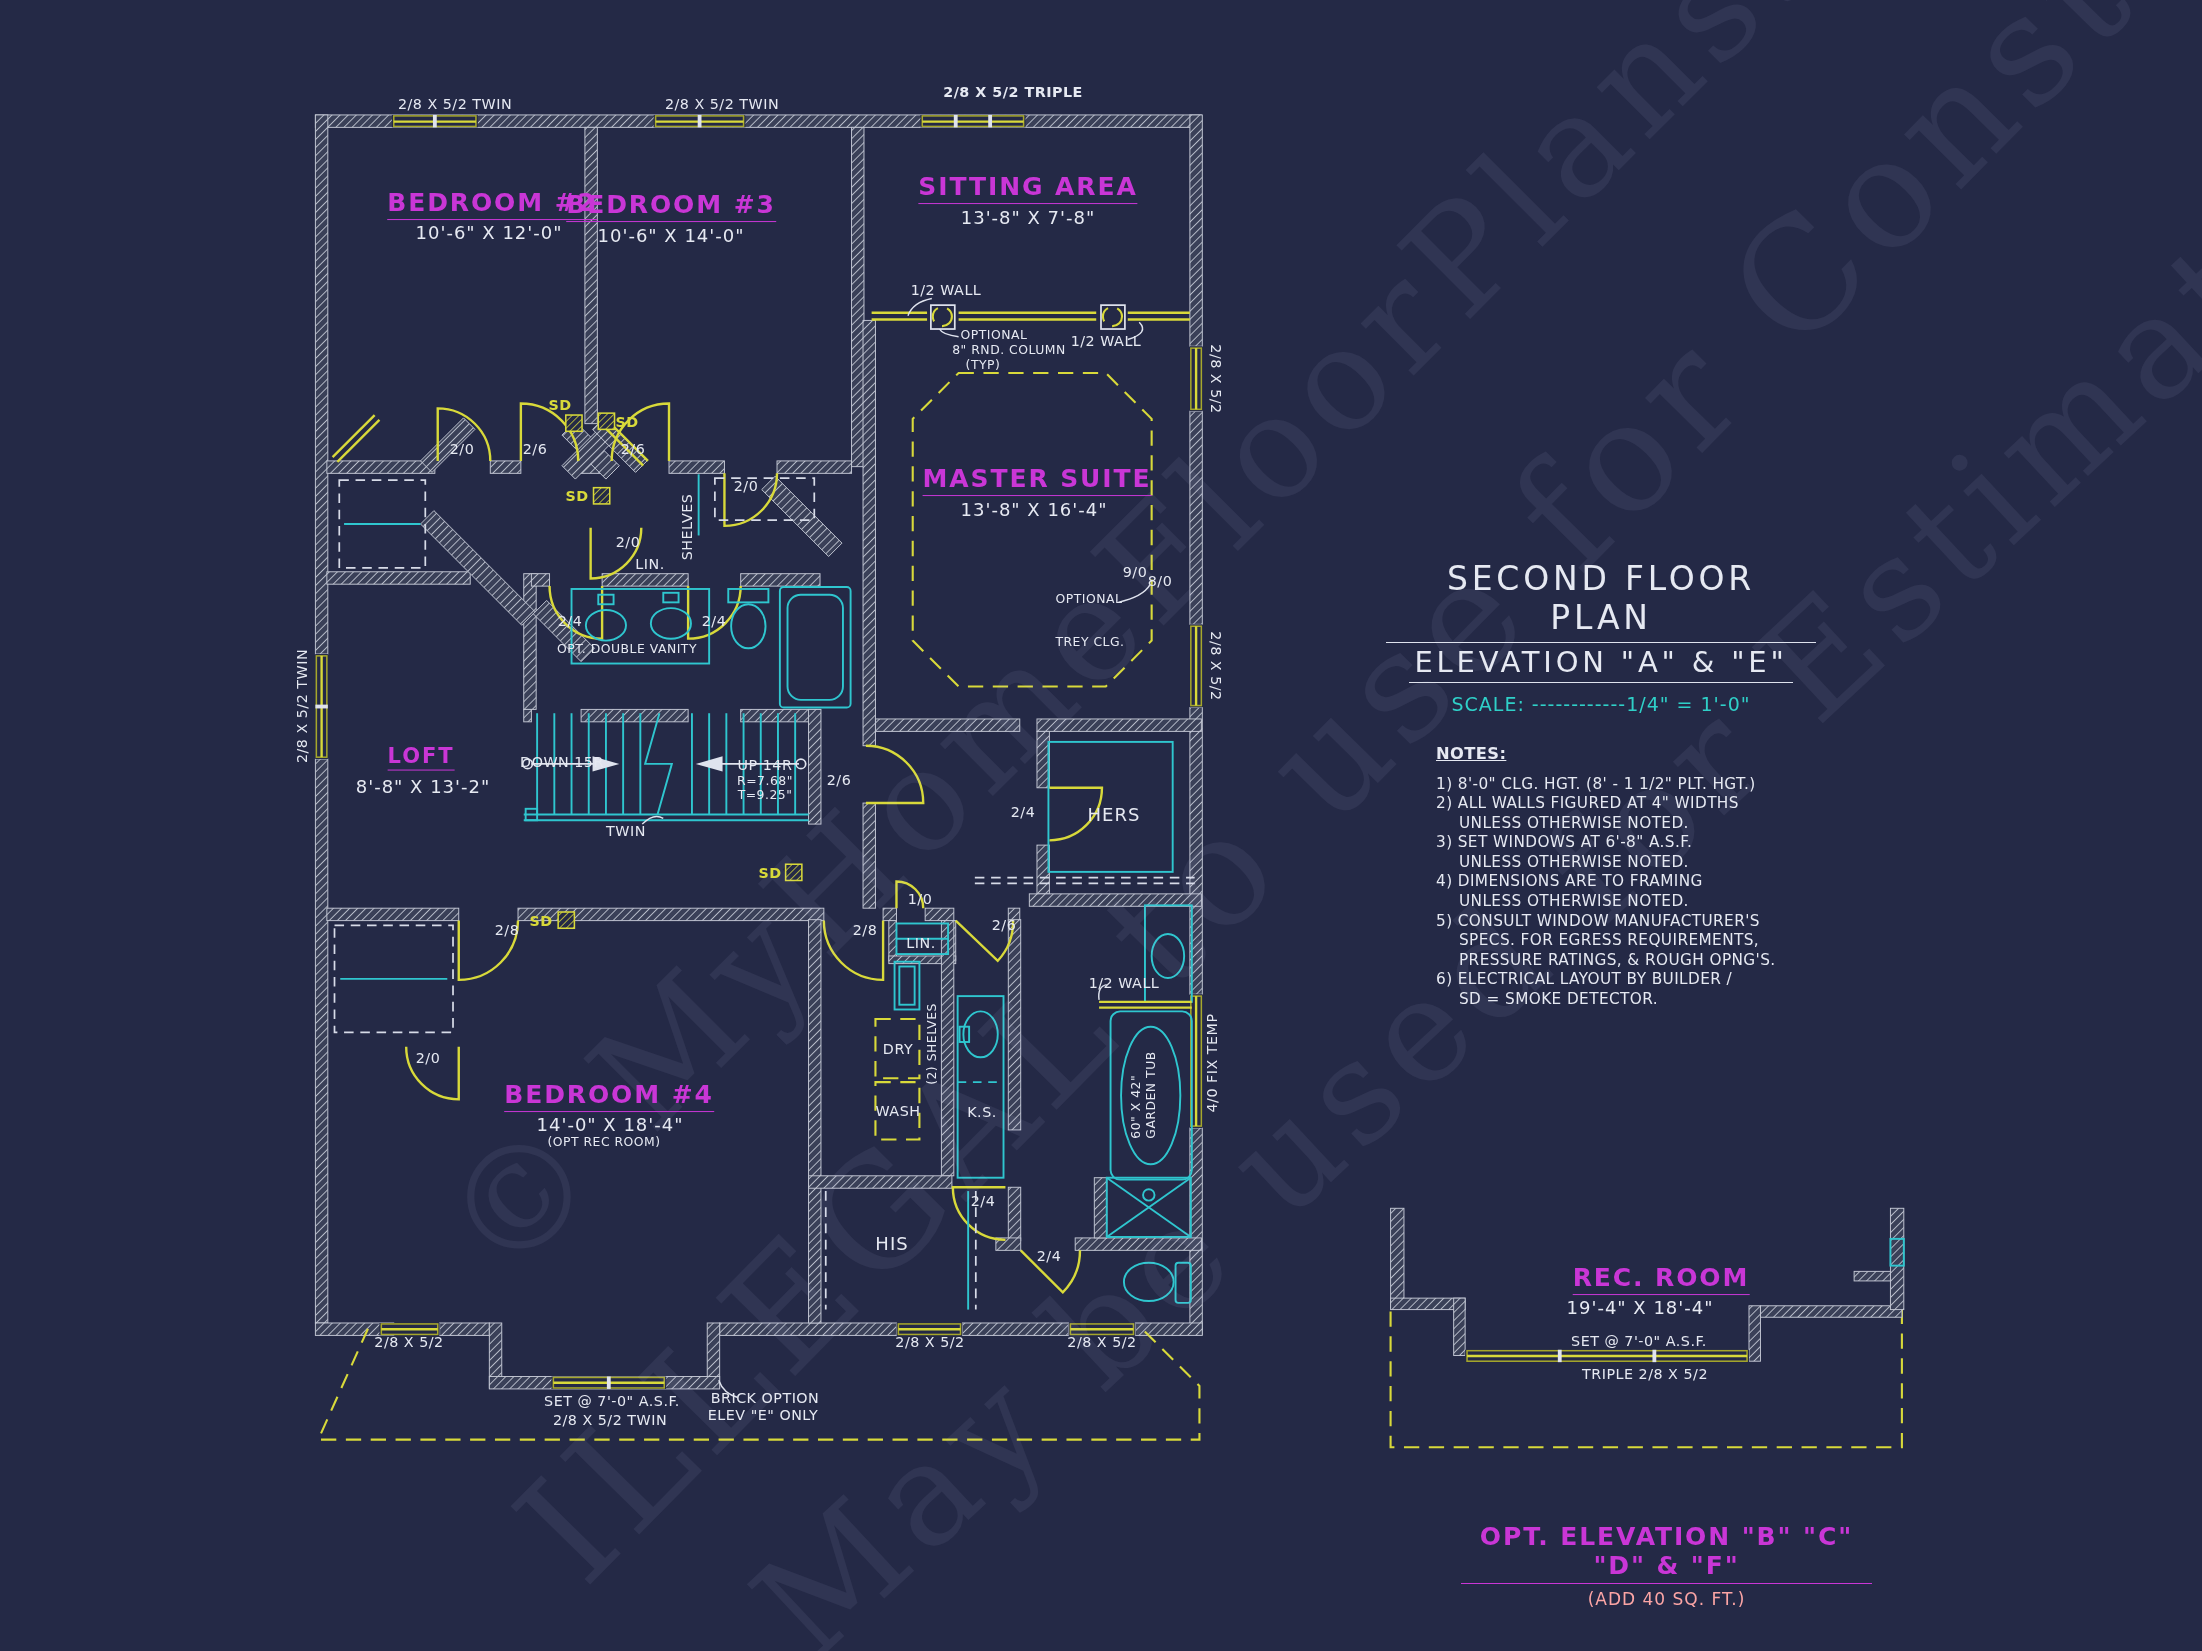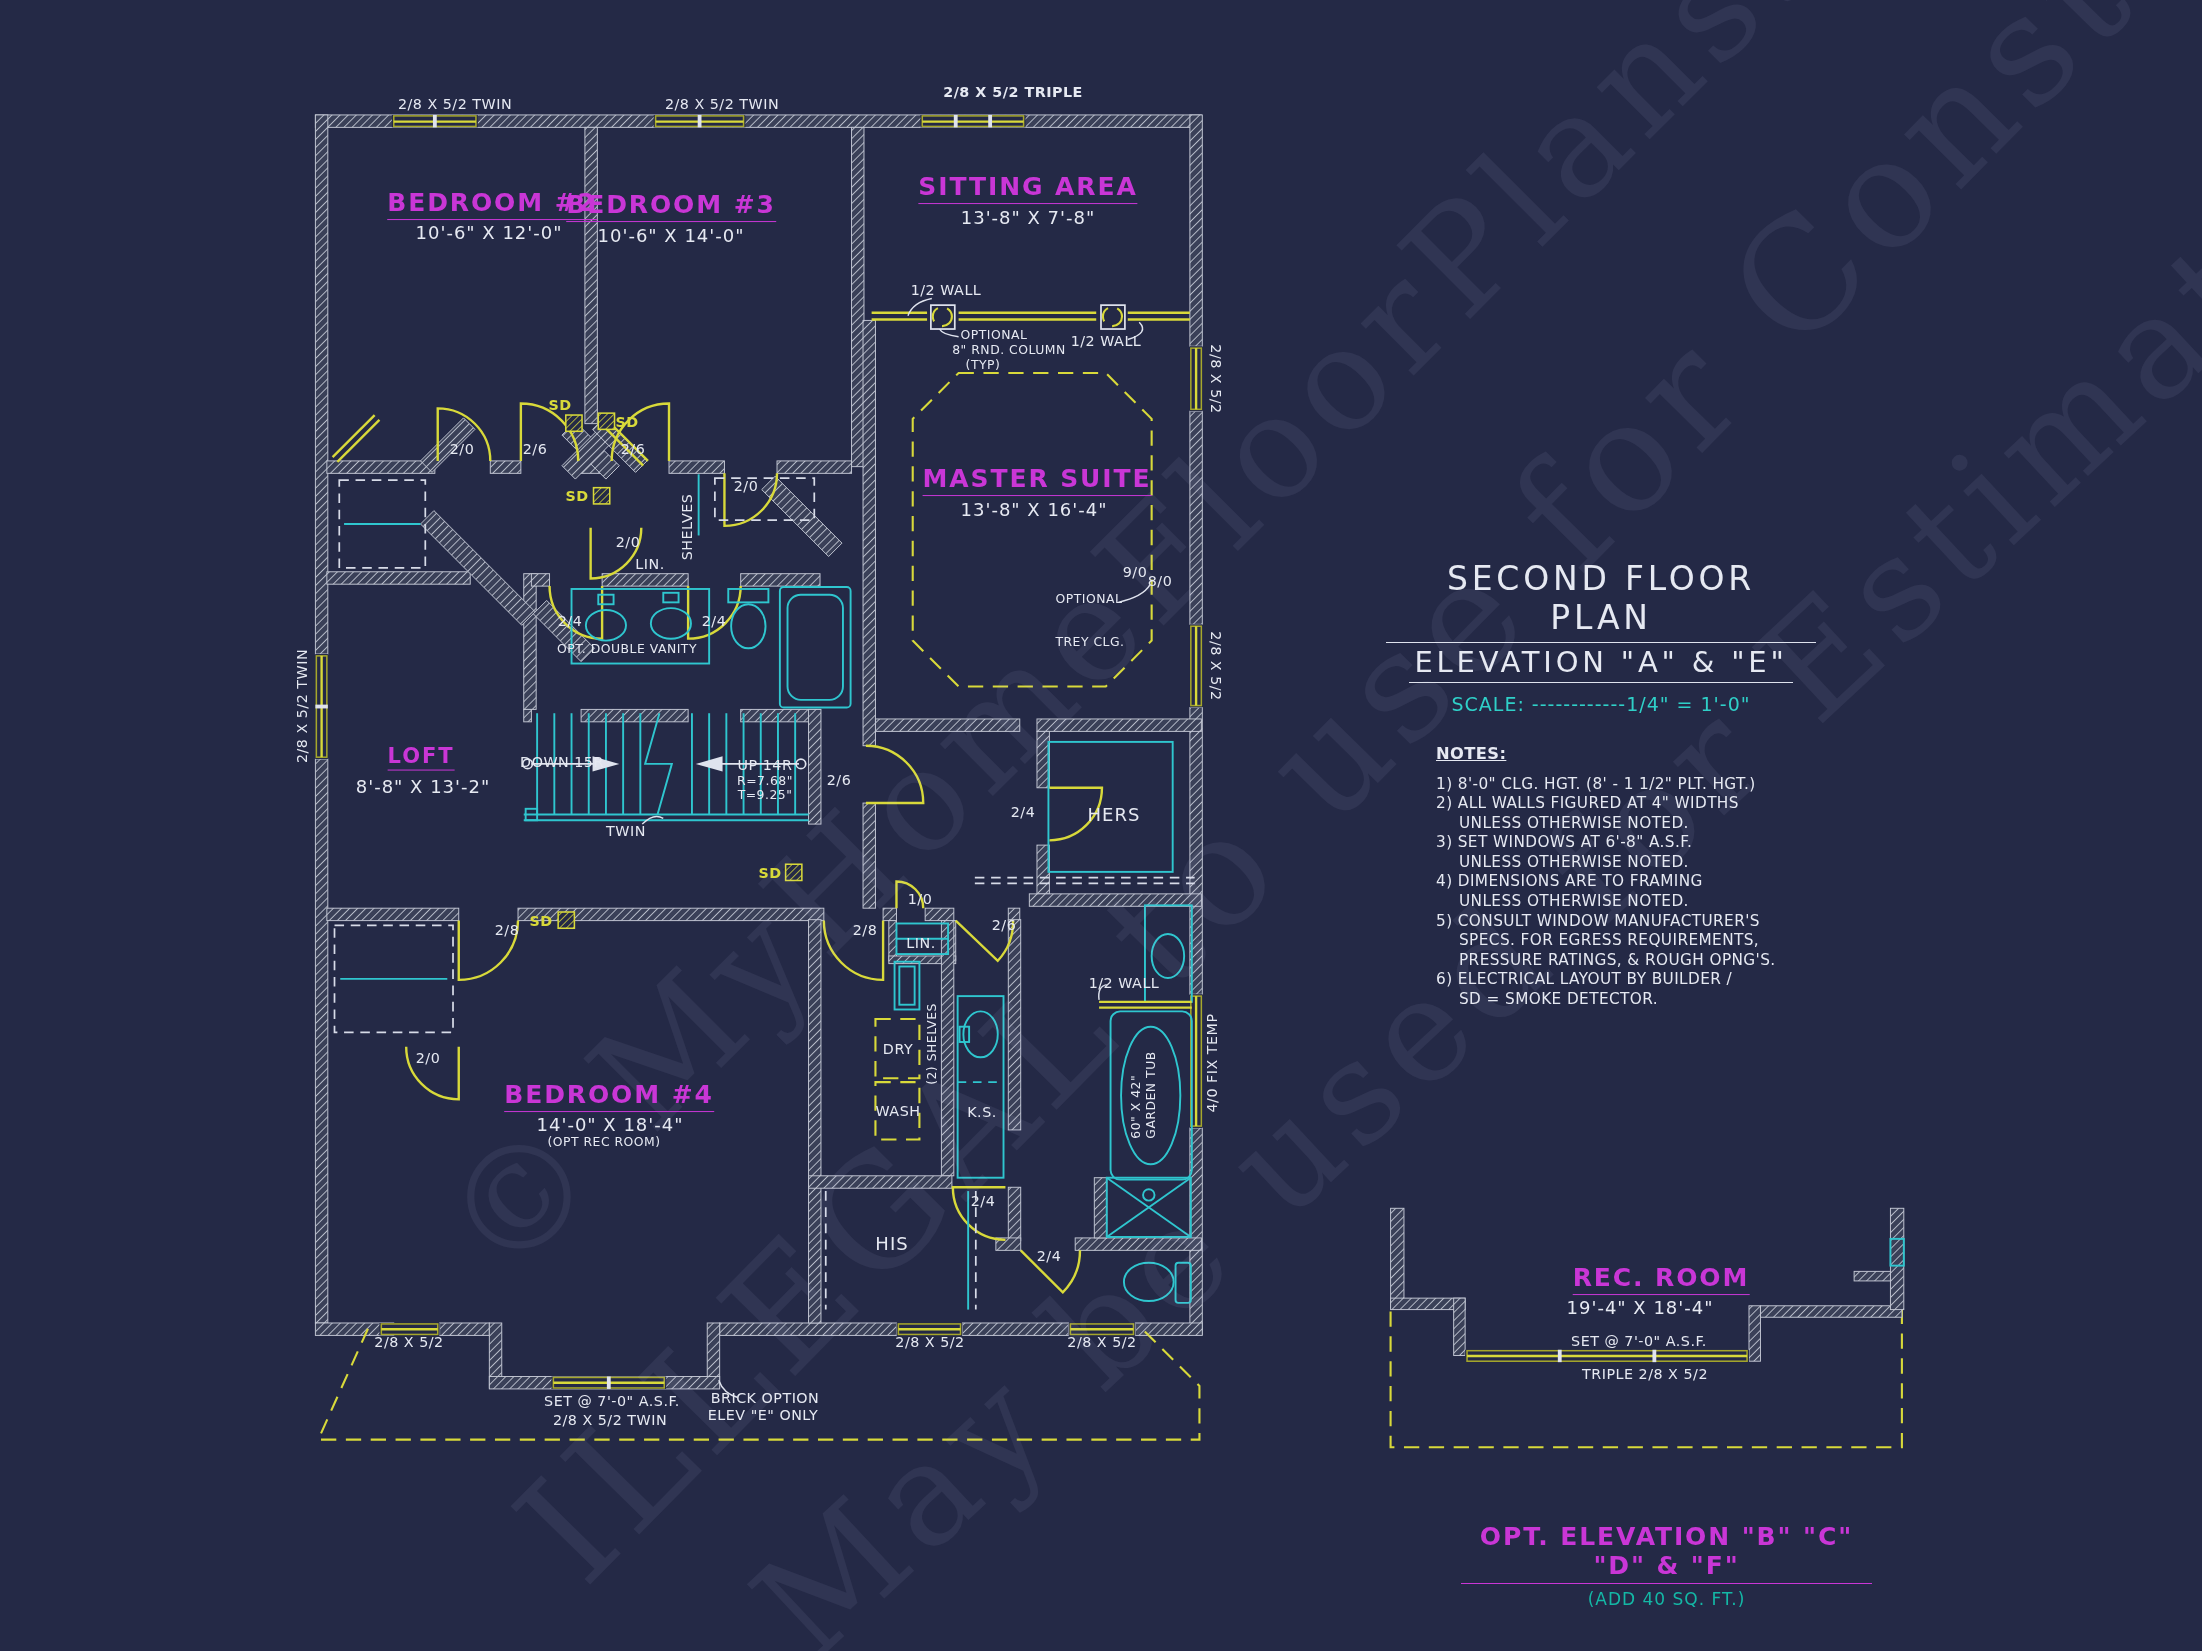--- a/index.html
+++ b/index.html
@@ -33,21 +33,21 @@
   #titleblock{position:absolute;left:1386px;top:559px;width:430px;text-align:center;z-index:30;color:#e6e9f2;}
   #titleblock .t1{font-size:33px;letter-spacing:3.8px;border-bottom:1.9px solid #dfe3ee;display:inline-block;padding:0 5.7px 4.8px;}
   #titleblock .t2{font-size:29px;letter-spacing:3.8px;border-bottom:1.9px solid #dfe3ee;display:inline-block;padding:0 5.7px 3.8px;margin-top:1.9px;}
   #titleblock .scale{color:#2fd0c8;font-size:19px;margin-top:9.6px;letter-spacing:1px;}
   #heatedbox{display:inline-block;margin-top:27px;border:1.9px solid #b837cc;padding:6.7px 19px;font-size:18px;letter-spacing:1px;}
   #notes{text-align:left;margin:29px 0 0 50px;font-size:15.3px;line-height:1.28;letter-spacing:0.4px;}
   #notes .nh{text-decoration:underline;font-weight:bold;font-size:16.3px;margin-bottom:9.6px;}
   #notes .ind{padding-left:23px;}
   #optelev{position:absolute;left:1461px;top:1522px;width:411px;text-align:center;z-index:30;}
   #optelev .o1{color:#c936d6;font-size:25px;letter-spacing:1.9px;border-bottom:1.9px solid #c936d6;display:inline-block;padding:0 3.8px 2.9px;font-weight:bold;}
-  #optelev .o2{color:#14b8a6;font-size:17px;margin-top:4.8px;letter-spacing:1px;}
+  #optelev .o2{color:#fca5a5;font-size:17px;margin-top:4.8px;letter-spacing:1px;}
 </style>
 </head>
 <body>
 
 <div id="stage">
 
 <div class="wm" style="left:411px;top:1190px;font-size:143px;transform:rotate(-45deg);">© MyHomeFloorPlans.com</div>
 <div class="wm" style="left:483px;top:1491px;font-size:153px;transform:rotate(-45.5deg);">ILLEGAL to use for Construction</div>
 <div class="wm" style="left:722px;top:1568px;font-size:143px;transform:rotate(-43deg);">May be used for Estimations</div>
 

